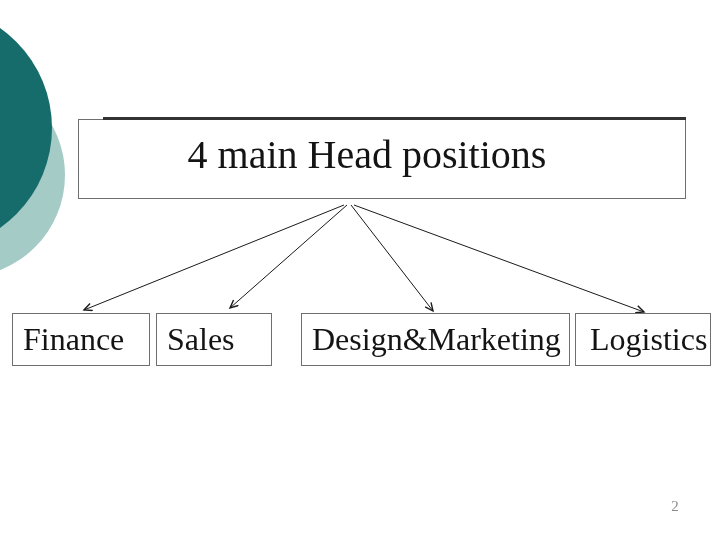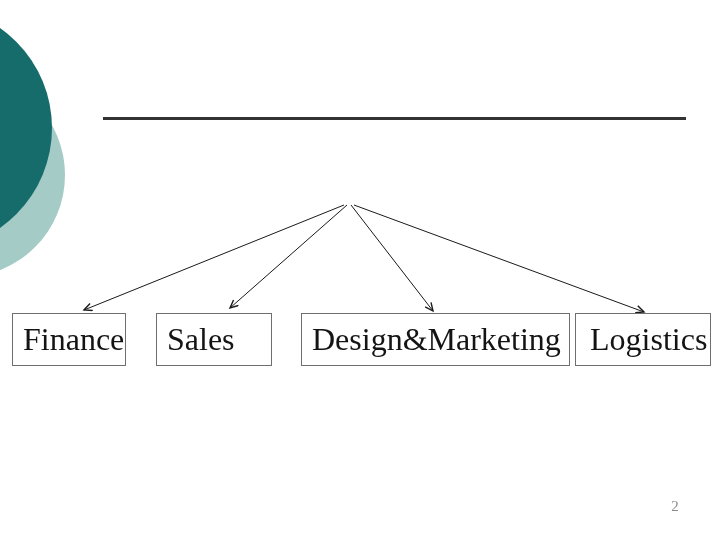--- a/index.html
+++ b/index.html
@@ -84,21 +84,21 @@
     box-sizing: border-box;
     border: 1.5px solid #6f6f6f;
     background: #ffffff;
     display: flex;
     align-items: center;
     padding-left: 10px;
     font-size: 32px;
     white-space: nowrap;
     z-index: 3;
   }
-  .node-finance   { left: 12px;  width: 114px; }
+  .node-finance   { left: 12px;  width: 138px; }
   .node-sales     { left: 156px; width: 116px; }
   .node-dm        { left: 301px; width: 269px; font-family: Liberation Serif, serif; }
   .node-logistics { left: 575px; width: 136px; padding-left: 14px; }
   
   .page-number {
     position: absolute;
     left: 660px;
     top: 498px;
     width: 30px;
     text-align: center;
@@ -110,20 +110,23 @@
 </head>
 <body>
 
 <div class="slide">
 
   <div class="circle circle-light"></div>
   <div class="circle circle-dark"></div>
 
   <div class="accent-bar"></div>
 
+  <div class="title-box">
+    <span class="title-text">4 main Head positions</span>
+  </div>
 
   <svg class="arrows" viewBox="0 0 720 540" xmlns="http://www.w3.org/2000/svg">
     <defs>
       <marker id="arrowhead" markerWidth="14" markerHeight="12" refX="9" refY="4.5" orient="auto" markerUnits="userSpaceOnUse">
         <path d="M1,0.8 L9,4.5 L1,8.2" fill="none" stroke="#1a1a1a" stroke-width="1.4"></path>
       </marker>
     </defs>
     <line x1="344" y1="205" x2="84" y2="310" stroke="#1a1a1a" stroke-width="1" marker-end="url(#arrowhead)"></line>
     <line x1="347" y1="205" x2="230" y2="308" stroke="#1a1a1a" stroke-width="1" marker-end="url(#arrowhead)"></line>
     <line x1="351" y1="205" x2="433" y2="311" stroke="#1a1a1a" stroke-width="1" marker-end="url(#arrowhead)"></line>

